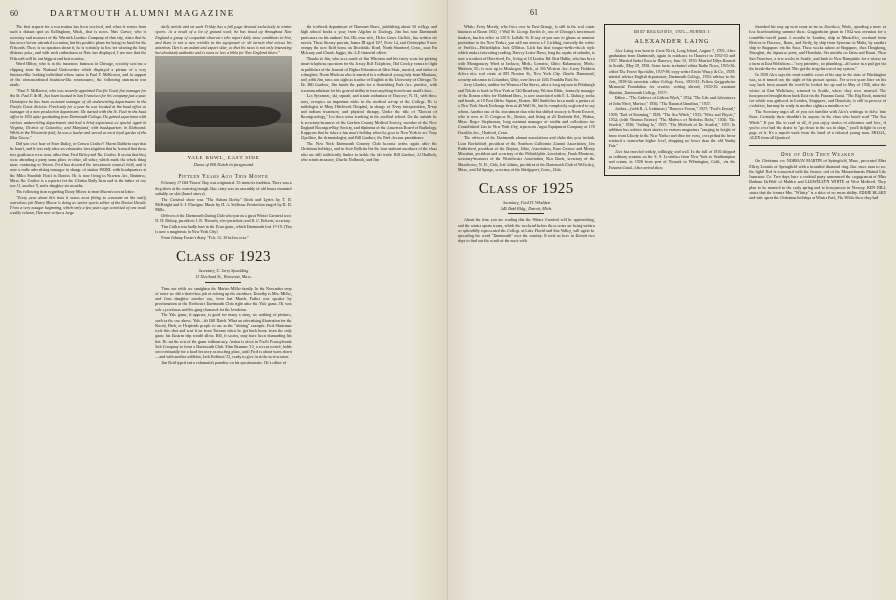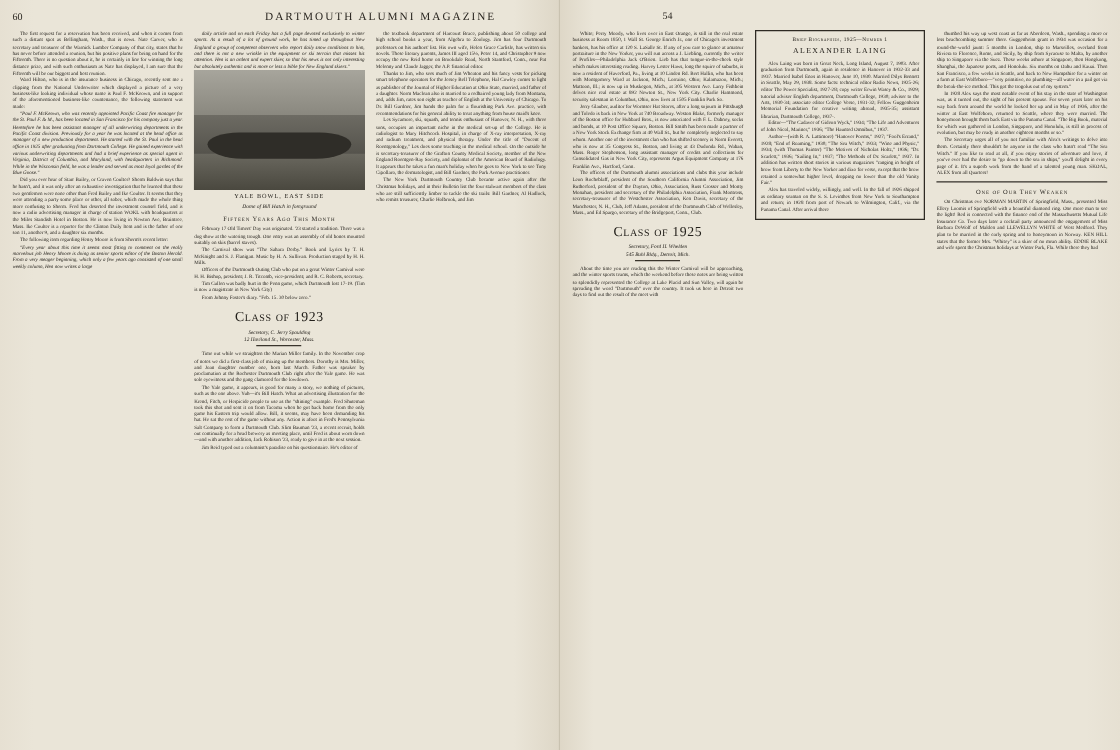--- a/index.html
+++ b/index.html
@@ -45,21 +45,21 @@
     margin-bottom: 4px;
     height: 12px;
   }
   .runhead .folio {
     font-size: 8px;
     letter-spacing: 0;
     width: 40px;
   }
   .runhead .title {
     flex: 1;
-    text-align: right;
+    text-align: left;
     font-variant: small-caps;
     font-size: 9px;
     letter-spacing: 1.6px;
   }
   .runhead .folio-right {
     width: 40px;
     text-align: right;
     font-size: 8px;
     letter-spacing: 0;
   }
@@ -86,21 +86,21 @@
     text-align: center;
     font-variant: small-caps;
     font-size: 5.2px;
     letter-spacing: 0.7px;
     margin: 5px 0 1px 0;
     text-indent: 0;
     font-weight: normal;
   }
   .classhead {
     text-align: center;
-    font-size: 11px;
+    font-size: 15px;
     font-variant: small-caps;
     letter-spacing: 0.5px;
     margin: 7px 0 1px 0;
     text-indent: 0;
   }
   .secline {
     text-align: center;
     font-size: 4.2px;
     font-style: italic;
     margin: 0 0 1px 0;
@@ -236,21 +236,21 @@
         <p>Les Sycamore, ski, squash, and tennis enthusiast of Hanover, N. H., with three sons, occupies an important niche in the medical set-up of the College. He is radiologist to Mary Hitchcock Hospital, in charge of X-ray interpretation, X-ray and radium treatment, and physical therapy. Under the title of "Docent of Roentgenology," Les does some teaching in the medical school. On the outside he is secretary-treasurer of the Grafton County Medical Society, member of the New England Roentgen-Ray Society, and diplomat of the American Board of Radiology. It appears that he takes a fun man's holiday when he goes to New York to see Tony Cipollaro, the dermatologist, and Bill Gardner, the Park Avenue practitioner.</p>
         <p>The New York Dartmouth Country Club became active again after the Christmas holidays, and in their Bulletin list the four stalwart members of the class who are still sufficiently limber to tackle the ski trails: Bill Gardner, Al Hadlock, who remits treasurer, Charlie Holbrook, and Jim</p>
       </div>
 
     </div>
   </div>
 
   <div class="page page-right">
     <div class="runhead">
       <div class="folio"></div>
-      <div class="folio-right">54</div>
+      <div class="folio-right">61</div>
     </div>
     <div class="cols">
 
       <div class="col">
         <p>White; Perry Moody, who lives over in East Orange, is still in the real estate business at Room 1850, 1 Wall St. George Enrich Jr., one of Chicago's investment bankers, has his office at 120 S. LaSalle St. If any of you care to glance at amateur portraiture in the New Yorker, you will run across a J. Liebling, currently the writer of Profiles—Philadelphia Jack O'Brien. Lieb has that tongue-in-the-cheek style which makes interesting reading. Harvey Lester Haws, long the squire of suburbs, is now a resident of Haverford, Pa., living at 10 Linden Rd. Bert Hallin, who has been with Montgomery Ward at Jackson, Mich.; Lorraine, Ohio; Kalamazoo, Mich.; Mattoon, Ill.; is now up in Muskegon, Mich., at 305 Western Ave. Larry Fishbein delves nice real estate at 892 Newton St., New York City. Charlie Hammond, security salesman in Columbus, Ohio, now lives at 1505 Franklin Park So.</p>
         <p>Jerry Glauber, auditor for Wormser Hat Stores, after a long sojourn in Pittsburgh and Toledo is back in New York at 740 Broadway. Weston Blake, formerly manager of the Boston office for Hubbard Bros., is now associated with F. L. Dabney, socks and bonds, at 10 Post Office Square, Boston. Bill Smith has been made a partner of a New York Stock Exchange firm at 40 Wall St., but he completely neglected to say whom. Another one of the investment clan who has shifted scenery is Norm Everett, who is now at 35 Congress St., Boston, and living at 43 Dudonda Rd., Waban, Mass. Roger Stephenson, long assistant manager of credits and collections for Consolidated Gas in New York City, represents Argus Equipment Company at 176 Franklin Ave., Hartford, Conn.</p>
         <p>The officers of the Dartmouth alumni associations and clubs this year include Leon Rocheblaff, president of the Southern California Alumni Association, Jim Rutherford, president of the Dayton, Ohio, Association, Russ Crosser and Monty Monahan, president and secretary of the Philadelphia Association, Frank Montross, secretary-treasurer of the Westchester Association, Ken Davis, secretary of the Manchester, N. H., Club, Jeff Adams, president of the Dartmouth Club of Wellesley, Mass., and Ed Spargo, secretary of the Bridgeport, Conn., Club.</p>
 
         <div class="classhead">Class of 1925</div>
         <div class="secline">Secretary, Ford H. Whelden</div>

